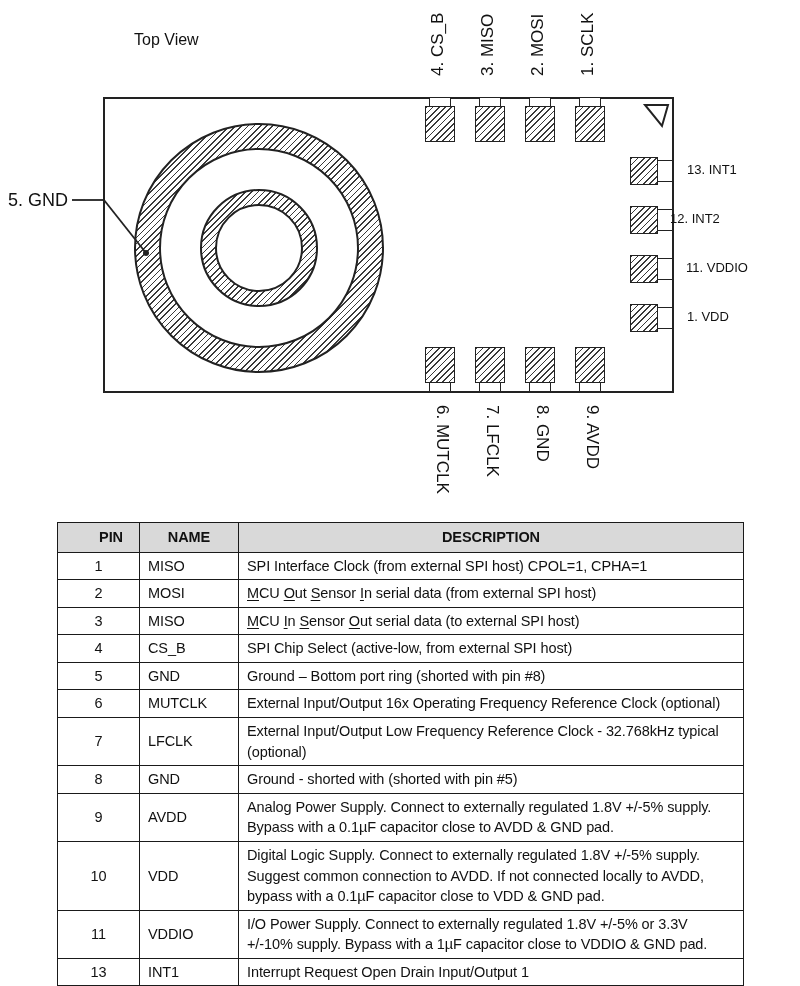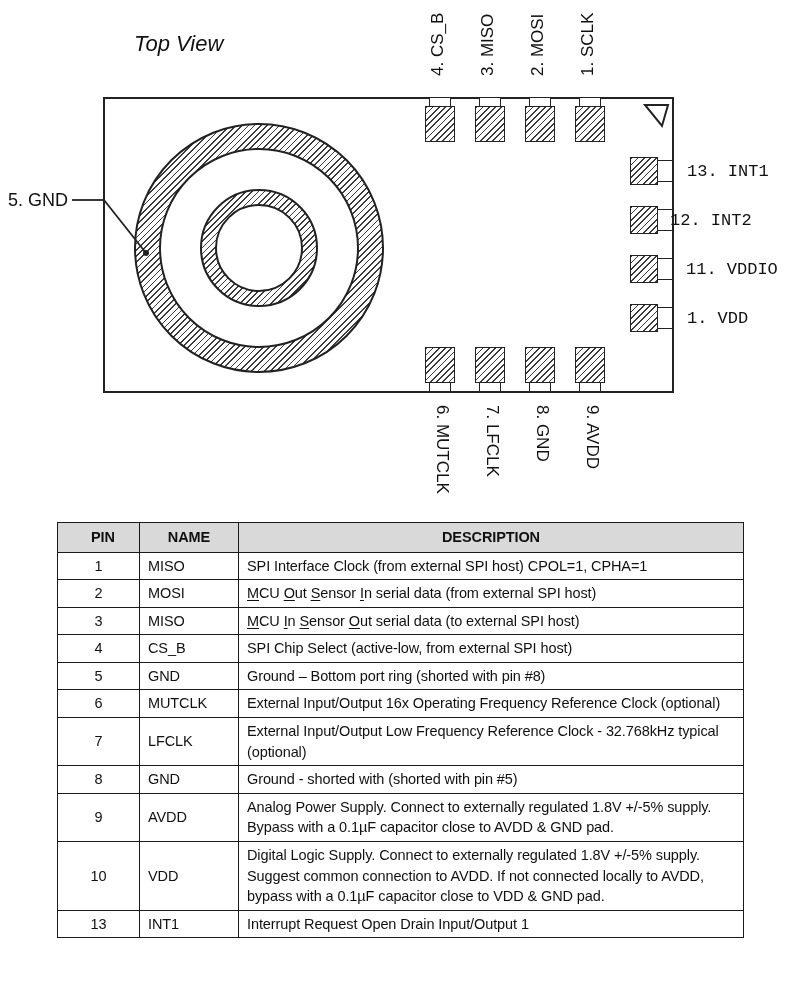--- a/index.html
+++ b/index.html
@@ -8,21 +8,21 @@
     --hdr:#d9d9d9;
     --txt:#111111;
   }
   html,body{margin:0;padding:0;background:#ffffff;}
   .page{
     position:relative;width:800px;height:986px;background:#fff;overflow:hidden;
     font-family:"Liberation Sans",sans-serif;color:var(--txt);
   }
   
   .diagram{position:absolute;left:0;top:0;width:800px;height:520px;}
-  .diag-title{position:absolute;left:134px;top:31px;font-size:22px;font-style:italic;}
+  .diag-title{position:absolute;left:134px;top:31px;font-size:16px;}
   .chip{
     position:absolute;left:103px;top:97px;width:571px;height:296px;
     border:2px solid var(--line);box-sizing:border-box;background:#fff;
   }
   .ring{position:absolute;border:2px solid var(--line);border-radius:50%;box-sizing:border-box;}
   .hatch{
     background-color:#fff;
     background-image:repeating-linear-gradient(135deg,var(--hatch) 0,var(--hatch) 1.2px,transparent 1.2px,transparent 4.4px);
   }
   .white{background:#fff;}
@@ -35,33 +35,33 @@
   .pad-hatch{position:absolute;border:1.5px solid var(--line);box-sizing:border-box;}
   .pad-tab{position:absolute;border:1.5px solid var(--line);box-sizing:border-box;background:#fff;}
   .vlabel-up{
     position:absolute;writing-mode:vertical-rl;transform:rotate(180deg);
     font-size:17px;white-space:nowrap;line-height:1;width:22px;text-align:left;
   }
   .vlabel-down{
     position:absolute;writing-mode:vertical-rl;
     font-size:17px;white-space:nowrap;line-height:1;width:22px;
   }
-  .hlabel{position:absolute;font-size:17px;white-space:nowrap;line-height:1;font-family:Liberation Mono, monospace;}
+  .hlabel{position:absolute;font-size:13px;white-space:nowrap;line-height:1;}
   
   .pin-table{
     position:absolute;left:57px;top:522px;width:686px;
     border-collapse:collapse;table-layout:fixed;
   }
   .pin-table th,.pin-table td{
     border:1.5px solid #1a1a1a;
     font-size:14.5px;line-height:1.42;letter-spacing:-0.1px;
     padding:3px 8px;vertical-align:middle;color:var(--txt);
   }
   .pin-table th{background:var(--hdr);font-weight:bold;text-align:center;padding:4px 8px;}
-  .pin-table th.c-pin{text-align:left;padding-left:33px;}
+  .pin-table th.c-pin{text-align:center;padding-left:33px;}
   .pin-table td.c-pin{text-align:center;}
   .ul{text-decoration:underline;text-underline-offset:2px;}
 </style>
 </head>
 <body>
 
 <div class="page">
 
   <div class="diagram">
     <div class="diag-title">Top View</div>
@@ -180,20 +180,25 @@
           <td class="c-pin">9</td>
           <td>AVDD</td>
           <td>Analog Power Supply. Connect to externally regulated 1.8V +/-5% supply. Bypass with a 0.1µF capacitor close to AVDD &amp; GND pad.</td>
         </tr>
         <tr>
           <td class="c-pin">10</td>
           <td>VDD</td>
           <td>Digital Logic Supply. Connect to externally regulated 1.8V +/-5% supply. Suggest common connection to AVDD. If not connected locally to AVDD, bypass with a 0.1µF capacitor close to VDD &amp; GND pad.</td>
         </tr>
         <tr>
+          <td class="c-pin">11</td>
+          <td>VDDIO</td>
+          <td>I/O Power Supply. Connect to externally regulated 1.8V +/-5% or 3.3V +/-10% supply. Bypass with a 1µF capacitor close to VDDIO &amp; GND pad.</td>
+        </tr>
+        <tr>
           <td class="c-pin">13</td>
           <td>INT1</td>
           <td>Interrupt Request Open Drain Input/Output 1</td>
         </tr>
       </tbody>
   </table>
 
 </div>
 
 </body></html>

